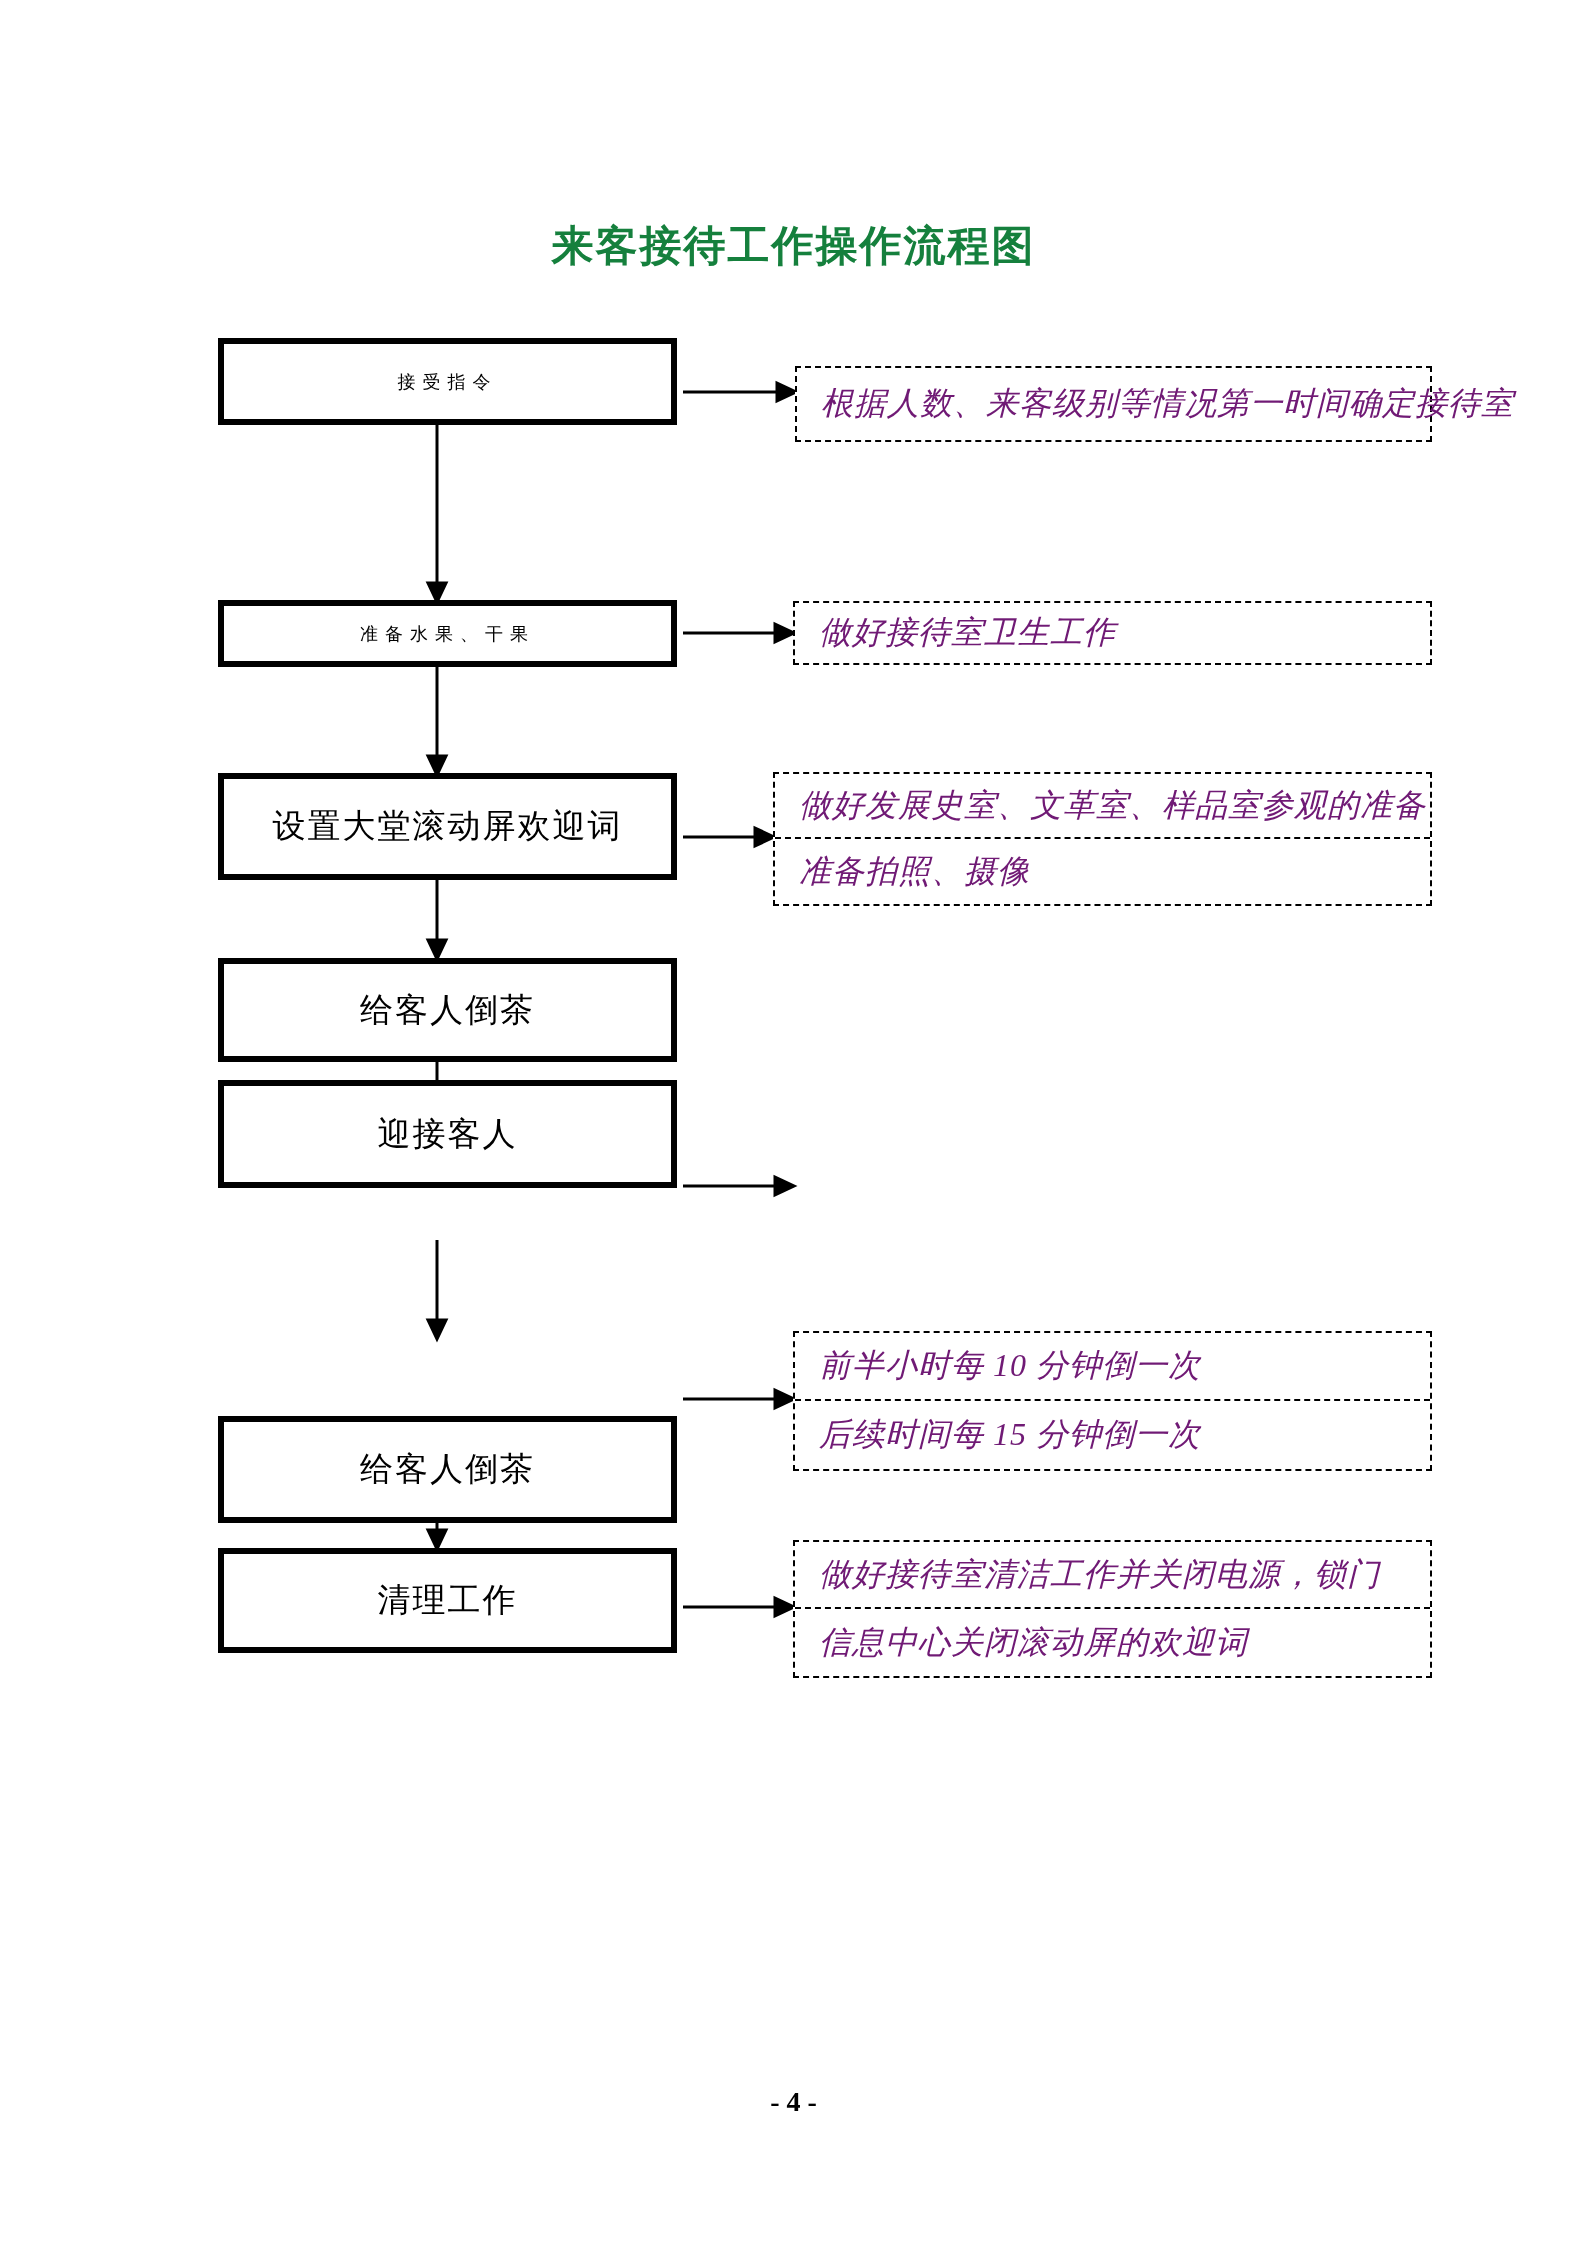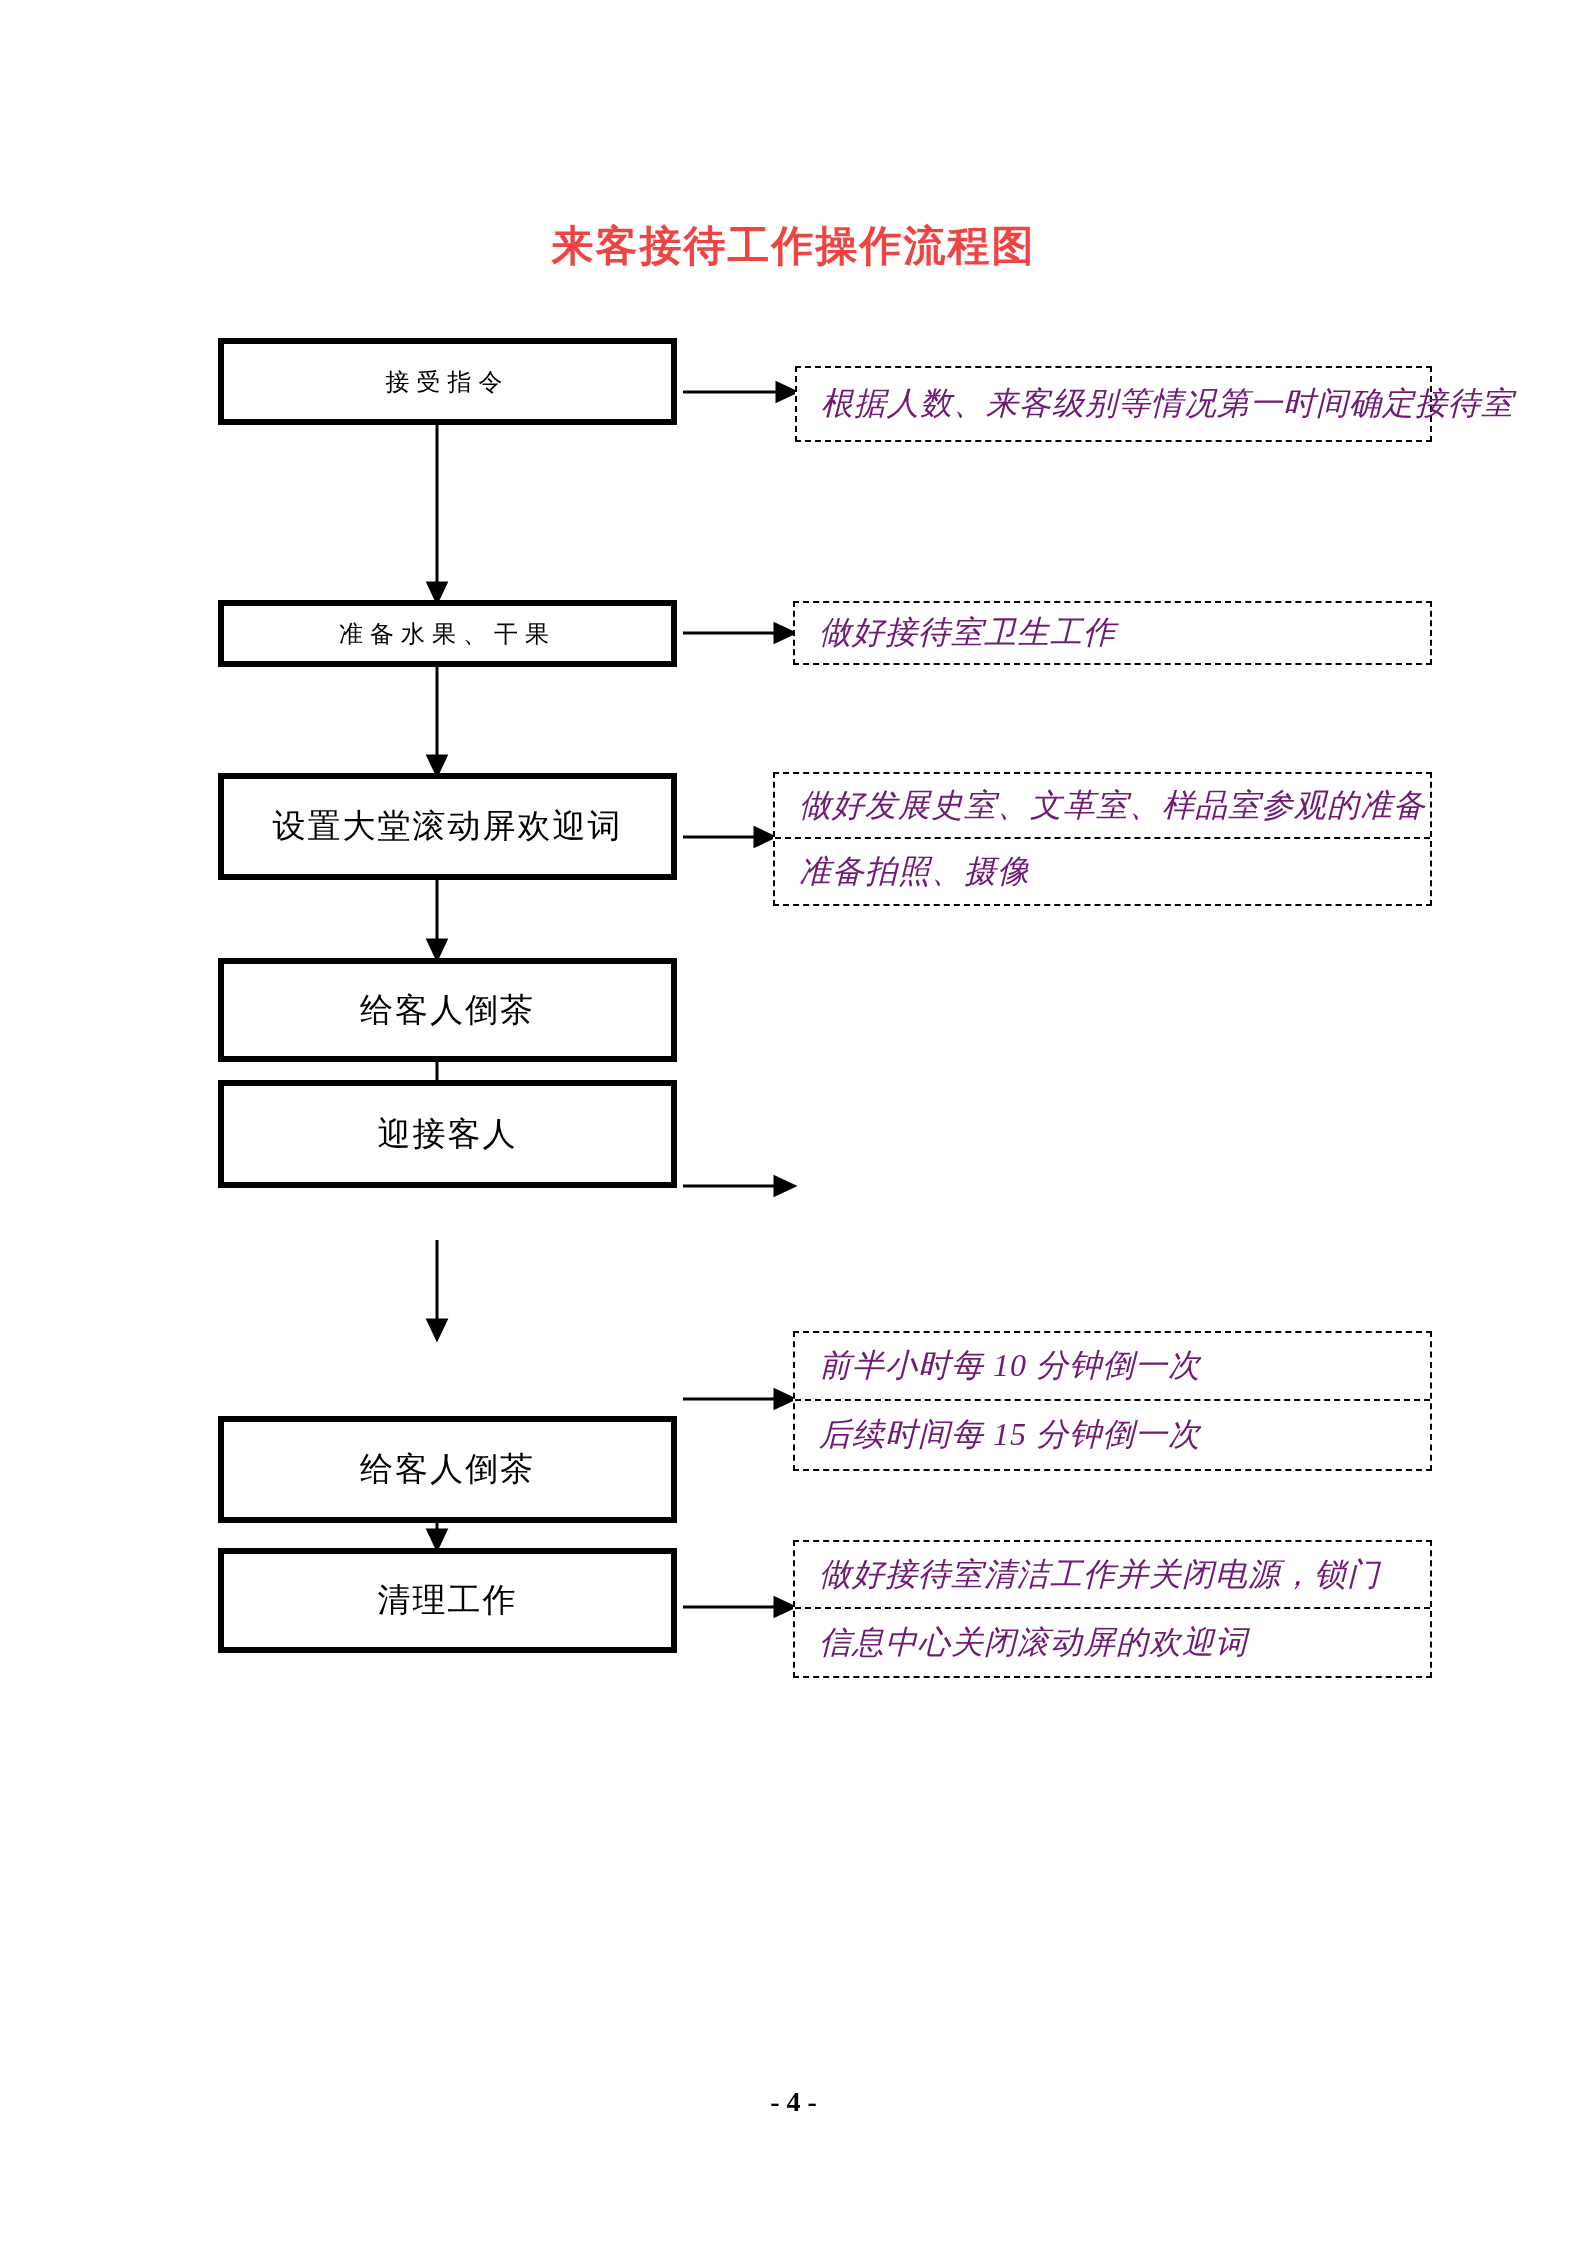--- a/index.html
+++ b/index.html
@@ -20,21 +20,21 @@
     position: absolute;
     top: 218px;
     left: 0;
     width: 1587px;
     margin: 0;
     text-align: center;
     font-family: "Liberation Sans", sans-serif;
     font-weight: bold;
     font-size: 42px;
     letter-spacing: 2px;
-    color: #ef4444;
+    color: #15803d;
   }
   .connectors {
     position: absolute;
     top: 0;
     left: 0;
     width: 1587px;
     height: 2245px;
     pointer-events: none;
   }
   .step {
@@ -47,21 +47,21 @@
     display: flex;
     align-items: center;
     justify-content: center;
   }
   .step-label {
     font-family: "Liberation Serif", serif;
     color: #000;
     white-space: nowrap;
   }
   .step-label.sm {
-    font-size: 24px;
+    font-size: 18px;
     letter-spacing: 7px;
   }
   .step-label.lg {
     font-size: 33px;
     letter-spacing: 2px;
   }
   .note {
     position: absolute;
     box-sizing: border-box;
     border: 2px dashed #000;

